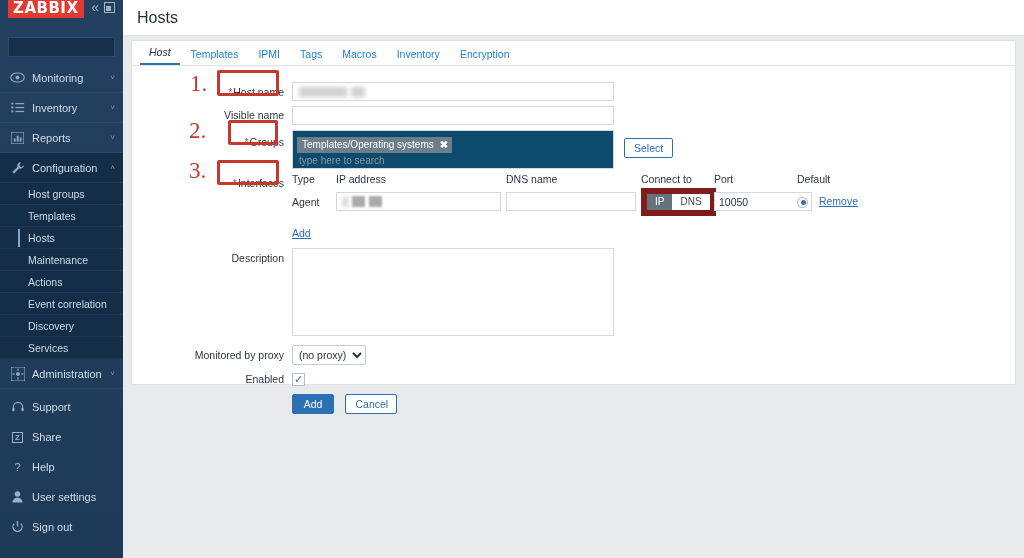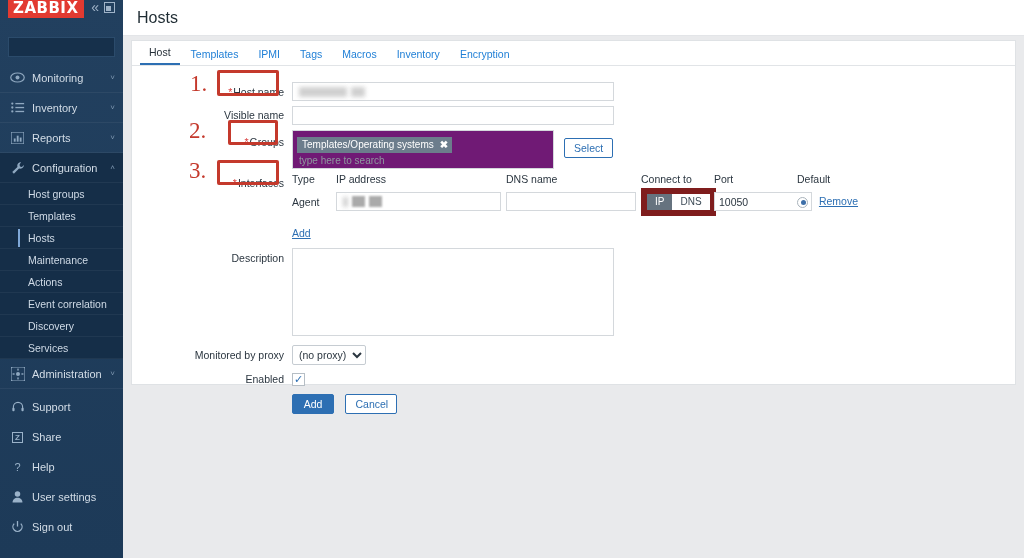--- a/index.html
+++ b/index.html
@@ -162,20 +162,21 @@
   .tab {
     font-size: 10.5px;
     color: #1f7fd6;
     padding: 3px 9px 5px 9px;
     cursor: pointer;
     white-space: nowrap;
   }
   .tab.active {
     color: #27313a;
     border-bottom: 2px solid #2d6fb3;
+    font-style: italic;
   }
 
   
   .form { position: relative; padding-top: 6px; }
   .row { display: flex; align-items: flex-start; margin-bottom: 4px; }
   .lbl {
     width: 160px; text-align: right;
     font-size: 10.5px; color: #2b3640;
     padding-right: 8px; padding-top: 4px;
     flex: 0 0 160px;
@@ -197,22 +198,22 @@
 
   .btn {
     font-size: 10.5px; height: 20px; padding: 0 9px;
     border: 1px solid #2d6fb3; background: #fff; color: #2d6fb3;
     cursor: pointer; font-family: "Liberation Sans", sans-serif;
     border-radius: 2px;
   }
   .btn.primary { background: #2d6fb3; color: #fff; }
 
   .multiselect {
-    border: 1px solid #d4d8dc; background: #701a75;
-    width: 262px; min-height: 34px; padding: 3px 4px 2px 4px;
+    border: 1px solid #d4d8dc; background: #0c4a6e;
+    width: 322px; min-height: 34px; padding: 3px 4px 2px 4px;
   }
   .chip {
     display: inline-flex; align-items: center;
     background: #6c7d8c; color: #fff;
     font-size: 10px; padding: 1px 4px 2px 5px;
     line-height: 13px;
   }
   .chip .x { margin-left: 6px; font-size: 10px; font-weight: bold; cursor: pointer; }
   .ms-ph { font-size: 10px; color: #8e989f; padding: 2px 2px 0 2px; }
 

